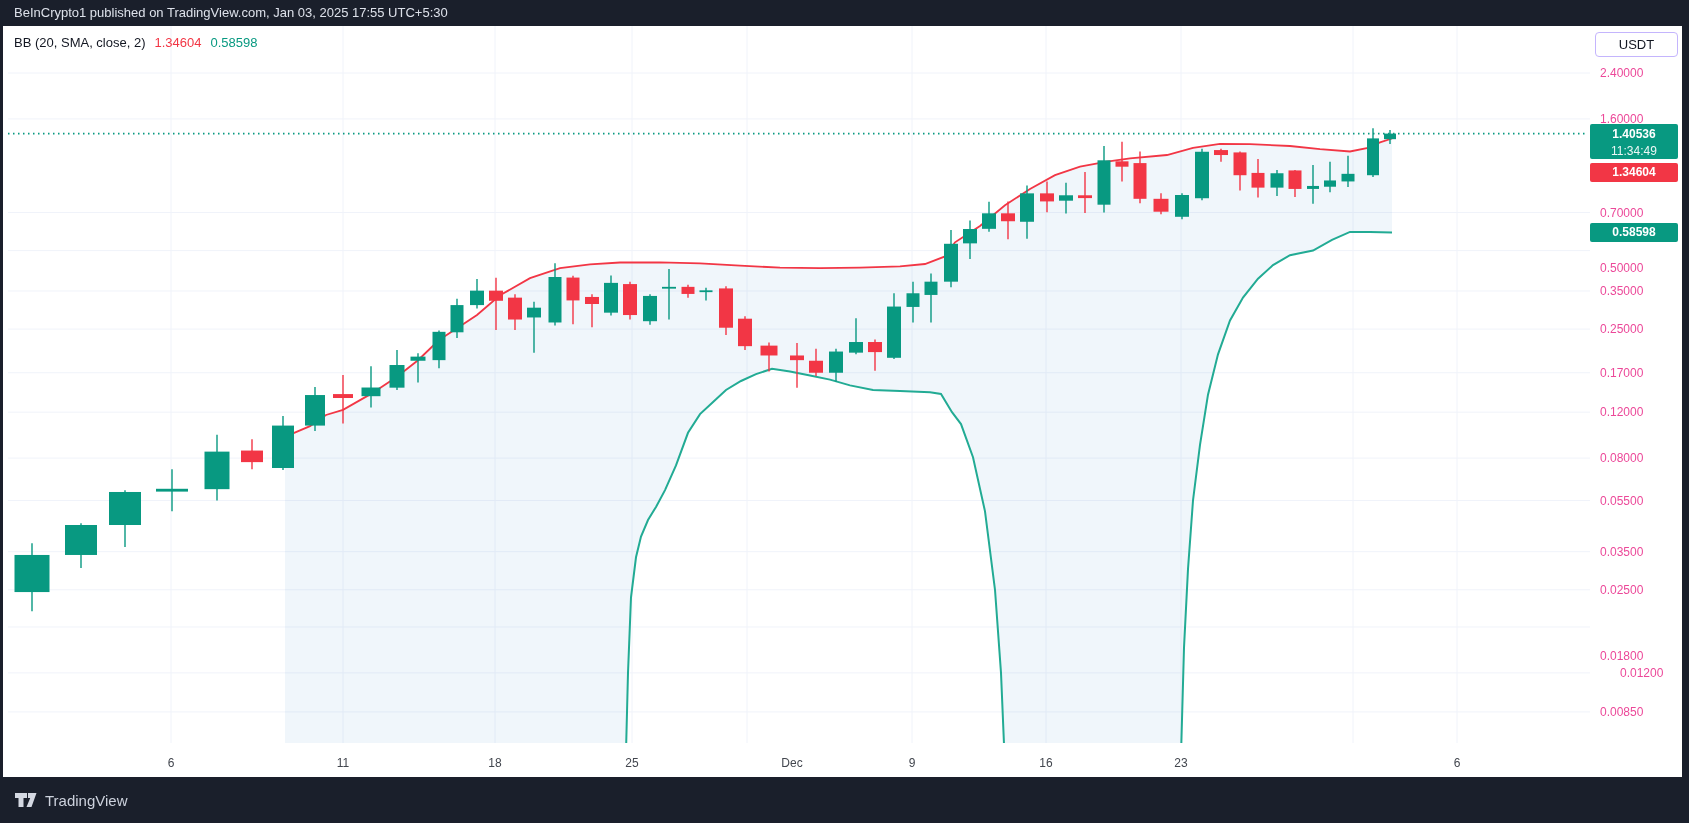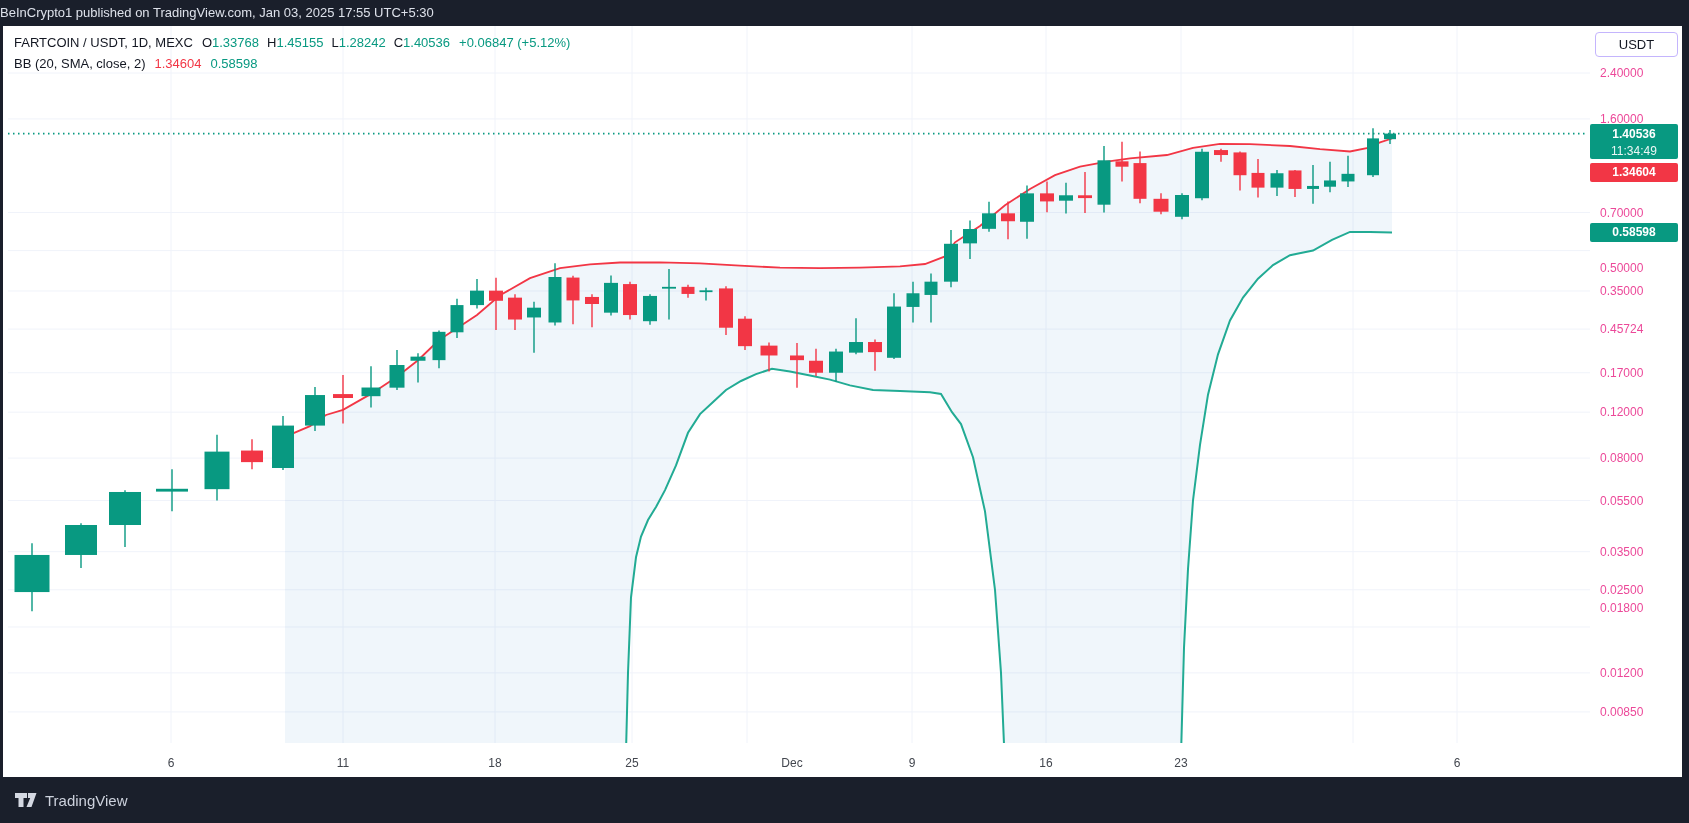--- a/index.html
+++ b/index.html
@@ -1,20 +1,20 @@
 <!DOCTYPE html>
 <html><head>
 <meta charset="utf-8">
 <style>
   html,body{margin:0;padding:0;background:#0d1117;}
   #stage{position:relative;width:1689px;height:823px;background:#1a1f2b;overflow:hidden;
          font-family:"Liberation Sans",sans-serif;-webkit-font-smoothing:antialiased;}
   
   #topbar{position:absolute;left:0;top:0;width:1559px;height:26px;background:#1a1f2b;
-          color:#dde1ea;font-size:13px;line-height:26px;padding-left:0;box-sizing:border-box;white-space:nowrap;}
+          color:#dde1ea;font-size:13px;line-height:26px;padding-left:14px;box-sizing:border-box;white-space:nowrap;}
   
   #chart-svg{position:absolute;left:0;top:0;width:1689px;height:823px;display:block;}
   
   #legend{position:absolute;left:14px;top:32px;color:#131722;}
   .lrow{display:flex;align-items:center;gap:9px;height:21px;font-size:13px;white-space:nowrap;}
   .sym{font-weight:500;color:#131722;}
   .tok b{font-weight:400;color:#089981;}
   .tok i{font-style:normal;color:#131722;}
   .chg{color:#089981;}
   .bbu{color:#f23645;}
@@ -214,53 +214,43 @@
         <line x1="1373" x2="1373" y1="128.34750464682986" y2="176.97908249743915" stroke="#089981" stroke-width="1.4"></line>
         <rect x="1367" y="138.39493850923333" width="12" height="36.82511474702301" fill="#089981"></rect>
         <line x1="1390" x2="1390" y1="129.93146828664516" y2="143.95757608083204" stroke="#089981" stroke-width="1.4"></line>
         <rect x="1384" y="133.59284644736422" width="12" height="5.588196897314134" fill="#089981"></rect>
       </g>
       <line x1="8" x2="1588" y1="133.59284644736422" y2="133.59284644736422" stroke="#089981" stroke-width="1.6" stroke-dasharray="1.5 3.5"></line>
     </svg>
 
   <div id="legend">
     <div class="lrow">
-      <span class="sym">FARTCOIN / USDT, 1D, MEXC</span>
-      <span id="ohlc-tokens" class="lrow" style="gap:8px">
-          <span class="tok"><i>O</i><b>1.33768</b></span>
-          <span class="tok"><i>H</i><b>1.45155</b></span>
-          <span class="tok"><i>L</i><b>1.28242</b></span>
-          <span class="tok"><i>C</i><b>1.40536</b></span>
-        </span>
-      <span class="chg">+0.06847 (+5.12%)</span>
-    </div>
-    <div class="lrow">
       <span>BB (20, SMA, close, 2)</span>
       <span class="bbu">1.34604</span>
       <span class="bbl">0.58598</span>
     </div>
   </div>
 
   <div id="usdt-btn">USDT</div>
 
   <div id="price-axis">
       <div class="plabel" style="top: 65px;">2.40000</div>
       <div class="plabel" style="top: 110.907px;">1.60000</div>
       <div class="plabel" style="top: 204.504px;">0.70000</div>
       <div class="plabel" style="top: 260px;">0.50000</div>
       <div class="plabel" style="top: 282.983px;">0.35000</div>
-      <div class="plabel" style="top: 321.078px;">0.45724</div>
+      <div class="plabel" style="top: 321.078px;">0.25000</div>
       <div class="plabel" style="top: 364.743px;">0.17000</div>
       <div class="plabel" style="top: 404.179px;">0.12000</div>
       <div class="plabel" style="top: 450.086px;">0.08000</div>
       <div class="plabel" style="top: 492.509px;">0.05500</div>
       <div class="plabel" style="top: 543.683px;">0.03500</div>
       <div class="plabel" style="top: 581.778px;">0.02500</div>
-      <div class="plabel" style="top: 600px;">0.01800</div>
-      <div class="plabel" style="top: 664.879px;">0.01200</div>
+      <div class="plabel" style="top: 648px;">0.01800</div>
+      <div class="plabel" style="top: 664.879px; margin-left: 20px;">0.01200</div>
       <div class="plabel" style="top: 703.922px;">0.00850</div>
     </div>
   <div id="time-axis">
       <div class="tlabel" style="left: 171px;">6</div>
       <div class="tlabel" style="left: 343px;">11</div>
       <div class="tlabel" style="left: 495px;">18</div>
       <div class="tlabel" style="left: 632px;">25</div>
       <div class="tlabel" style="left: 792px;">Dec</div>
       <div class="tlabel" style="left: 912px;">9</div>
       <div class="tlabel" style="left: 1046px;">16</div>

